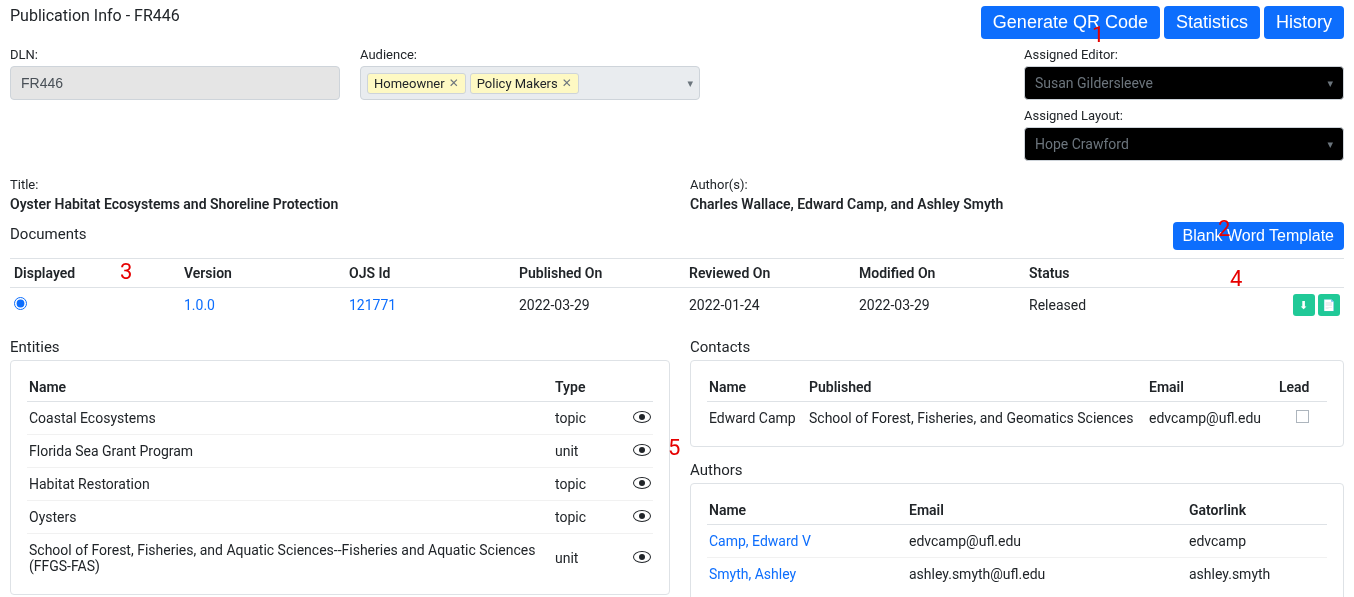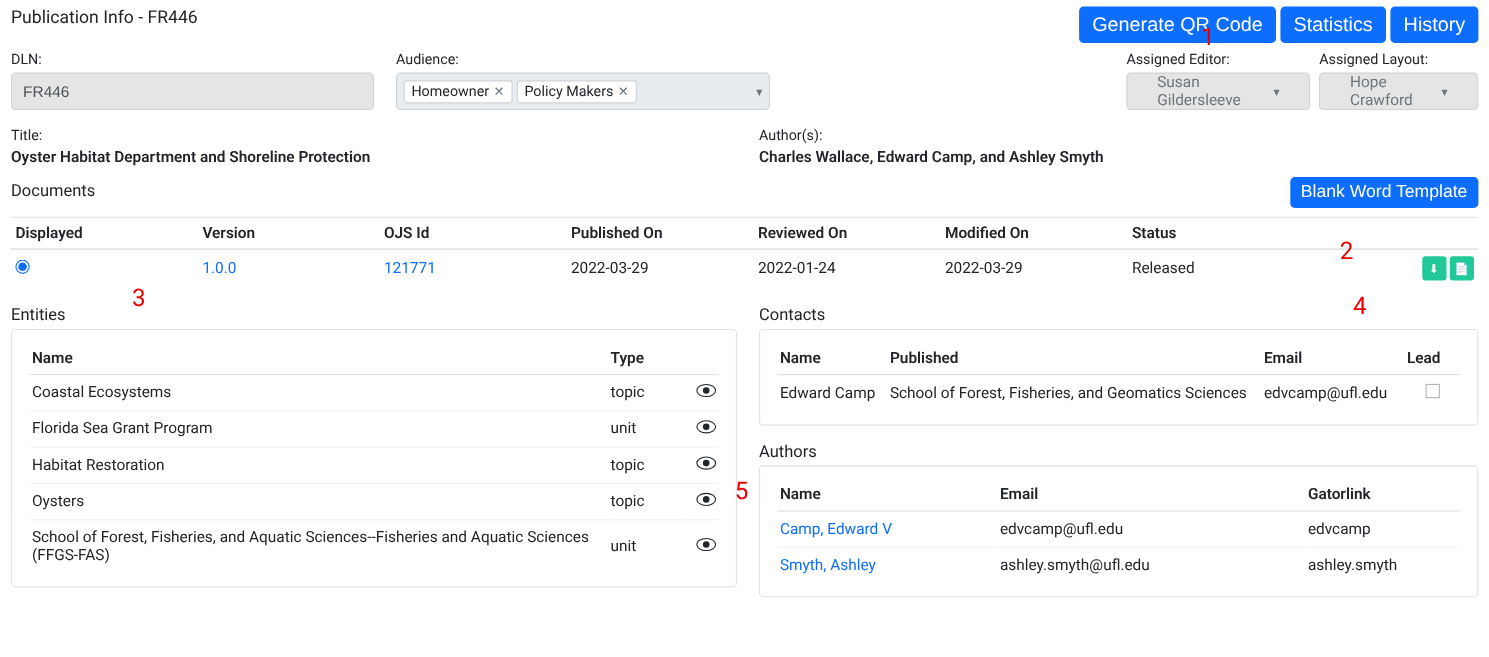--- a/index.html
+++ b/index.html
@@ -3,30 +3,30 @@
 <meta charset="utf-8">
 <style>
   * { box-sizing: border-box; margin: 0; padding: 0; }
   body { font-family: -apple-system, BlinkMacSystemFont, "Segoe UI", Roboto, sans-serif; font-size: 14px; color: #212529; background: #fff; padding: 6px 10px; width: 1354px; }
   .header-row { display: flex; justify-content: space-between; align-items: flex-start; margin-bottom: 8px; }
   .page-title { font-size: 16px; font-weight: 400; color: #212529; }
   .btn-group { display: flex; gap: 4px; }
   .btn { background: #0d6efd; color: #fff; border: none; padding: 6px 12px; border-radius: 4px; font-size: 18px; cursor: pointer; }
   .label { font-size: 13px; color: #212529; margin-bottom: 4px; display: block; }
   .input-disabled { background: #e5e5e5; border: 1px solid #ced4da; border-radius: 4px; padding: 6px 10px; font-size: 14px; color: #495057; width: 100%; height: 34px; }
-  .select-disabled { background: #e5e5e5; border: 1px solid #ced4da; border-radius: 4px; padding: 6px 27px; font-size: 14px; color: #6c757d; width: 100%; height: 34px; display: flex; align-items: center; justify-content: space-between; }
+  .select-disabled { background: #000000; border: 1px solid #ced4da; border-radius: 4px; padding: 6px 10px; font-size: 14px; color: #6c757d; width: 100%; height: 34px; display: flex; align-items: center; justify-content: space-between; }
   .multi-select { background: #e9ecef; border: 1px solid #ced4da; border-radius: 4px; padding: 3px 6px; display: flex; align-items: center; gap: 4px; height: 34px; justify-content: space-between; }
-  .tag { background: #ffffff; border: 1px solid #ced4da; border-radius: 3px; padding: 2px 6px; font-size: 13px; display: inline-flex; align-items: center; gap: 4px; }
+  .tag { background: #fef9c3; border: 1px solid #ced4da; border-radius: 3px; padding: 2px 6px; font-size: 13px; display: inline-flex; align-items: center; gap: 4px; }
   .tag-close { cursor: pointer; color: #6c757d; font-size: 12px; }
   .chevron { color: #6c757d; font-size: 11px; }
   .row1 { display: flex; gap: 20px; margin-bottom: 16px; }
   .col-dln { width: 330px; }
   .col-aud { width: 340px; }
   .col-spacer { flex: 1; }
-  .col-right { width: 320px; display: flex; gap: 8px; }
+  .col-right { width: 320px; display: flex; flex-direction: column; gap: 8px; }
   .row2 { display: flex; margin-bottom: 10px; }
   .col-title { width: 680px; }
   .col-authors { flex: 1; }
   .bold-val { font-weight: 600; font-size: 14px; }
   .section-title { font-size: 15px; font-weight: 400; margin-bottom: 4px; }
   .doc-header { display: flex; justify-content: space-between; align-items: center; margin-bottom: 8px; }
   .docs-table { width: 100%; border-collapse: collapse; }
   .docs-table th { text-align: left; font-weight: 600; font-size: 14px; padding: 6px 4px; border-bottom: 1px solid #dee2e6; border-top: 1px solid #dee2e6; }
   .docs-table td { padding: 6px 4px; font-size: 14px; }
   .link { color: #0d6efd; cursor: pointer; }
@@ -100,21 +100,21 @@
         <span>Hope Crawford</span>
         <span class="chevron">▾</span>
       </div>
     </div>
   </div>
 </div>
 
 <div class="row2">
   <div class="col-title">
     <span class="label">Title:</span>
-    <div class="bold-val">Oyster Habitat Department and Shoreline Protection</div>
+    <div class="bold-val">Oyster Habitat Ecosystems and Shoreline Protection</div>
   </div>
   <div class="col-authors">
     <span class="label">Author(s):</span>
     <div class="bold-val">Charles Wallace, Edward Camp, and Ashley Smyth</div>
   </div>
 </div>
 
 <div class="doc-header">
   <div class="section-title">Documents</div>
   <button class="btn" style="font-size:16px; padding:5px 10px;">Blank Word Template</button>

